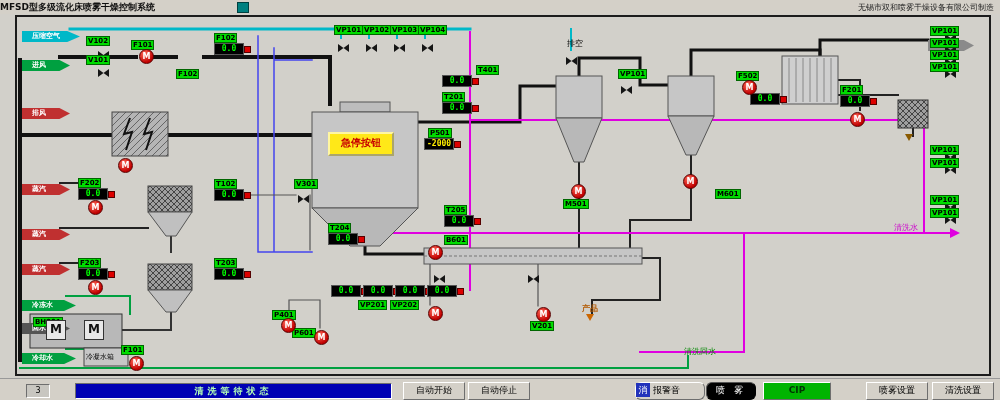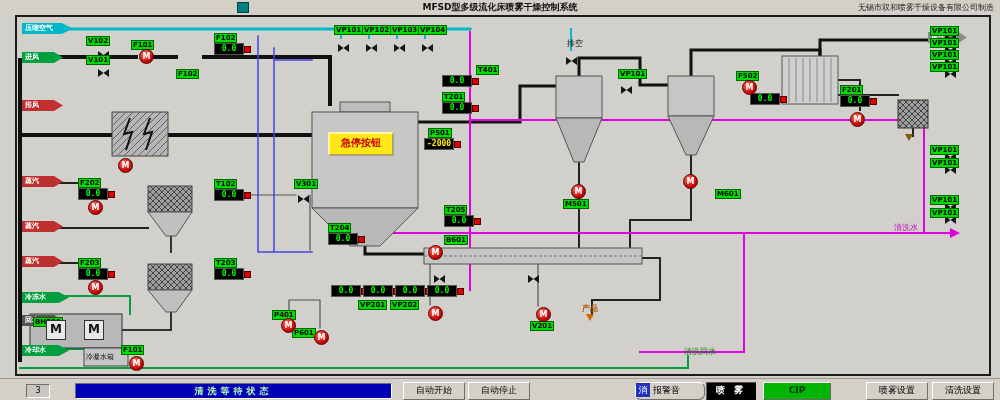--- a/index.html
+++ b/index.html
@@ -1,28 +1,28 @@
 <!DOCTYPE html>
 <html><head>
 <meta charset="utf-8">
 <style>
   html,body{margin:0;padding:0;}
   body{width:1000px;height:400px;overflow:hidden;font-family:"DejaVu Sans","Liberation Sans",sans-serif;background:#d2d0ca;}
   #stage{position:relative;width:1000px;height:400px;background:#d2d0ca;}
   
   #titlebar{position:absolute;left:0;top:0;width:1000px;height:14px;background:#d4d0c8;z-index:60;}
-  #titlebar .title{position:absolute;left:0;right:0;top:1px;text-align:center;font-size:9px;font-weight:bold;color:#111;}
+  #titlebar .title{position:absolute;left:0;right:0;top:1px;font-size:9px;font-weight:bold;color:#111;}
   #titlebar .company{position:absolute;right:6px;top:2px;font-size:8px;color:#222;}
   #titlebar .marker{position:absolute;left:237px;top:2px;width:10px;height:9px;background:#008080;border:1px solid #004040;}
   
   #frame{position:absolute;left:15px;top:15px;width:972px;height:357px;border:2px solid #1c1c1c;z-index:5;}
   #diagram{position:absolute;left:0;top:0;z-index:10;}
   #overlay{position:absolute;left:0;top:0;width:1000px;height:400px;z-index:20;}
   
-  .flag{position:absolute;height:11px;line-height:11px;color:#fff;font-size:7px;font-weight:bold;padding-left:3px;clip-path:polygon(0 0,78% 0,100% 50%,78% 100%,0 100%);z-index:22;white-space:nowrap;}
+  .flag{position:absolute;height:11px;line-height:11px;color:#fff;font-size:7px;font-weight:bold;padding-left:10px;clip-path:polygon(0 0,78% 0,100% 50%,78% 100%,0 100%);z-index:22;white-space:nowrap;margin-top:8px;}
   .tag{position:absolute;background:#00dc00;color:#000;font-size:7px;font-weight:bold;line-height:8px;padding:0 1px;border:1px solid #006600;z-index:24;white-space:nowrap;}
   .disp{position:absolute;background:#000;color:#00ff00;font-family:"DejaVu Sans Mono",monospace;font-size:8px;font-weight:bold;line-height:10px;min-width:24px;text-align:center;padding:0 2px;border:1px solid #555;z-index:24;}
   .disp.yellow{color:#ffee00;}
   .disp::after{content:"";position:absolute;right:-8px;top:2px;width:5px;height:5px;background:#dd0000;border:1px solid #550000;}
   .valve{position:absolute;width:11px;height:8px;z-index:23;}
   .pump{position:absolute;width:13px;height:13px;border-radius:50%;background:radial-gradient(circle at 35% 30%,#ff6a5a,#c00000 70%);border:1px solid #5a0000;color:#fff;font-size:8px;font-weight:bold;text-align:center;line-height:13px;z-index:25;}
   .agit{position:absolute;width:18px;height:18px;background:#e8e8e8;border:1px solid #333;color:#111;font-size:12px;font-weight:bold;text-align:center;line-height:16px;z-index:24;}
   .note{position:absolute;font-size:8px;color:#000;white-space:nowrap;z-index:24;}
   .tri{position:absolute;width:0;height:0;border-left:4px solid transparent;border-right:4px solid transparent;border-top:7px solid #cc6600;z-index:24;}
   
@@ -34,21 +34,21 @@
   
   #bottombar{position:absolute;left:0;top:378px;width:1000px;height:22px;background:#d4d0c8;border-top:1px solid #999;z-index:60;}
   .btn{position:absolute;top:3px;height:16px;background:#d4d0c8;border:1px solid;border-color:#ffffff #6e6e6e #6e6e6e #ffffff;font-size:9px;color:#000;text-align:center;line-height:15px;cursor:pointer;white-space:nowrap;}
   #counter{position:absolute;left:26px;top:5px;width:22px;height:12px;border:1px solid;border-color:#6e6e6e #ffffff #ffffff #6e6e6e;font-size:8px;text-align:center;line-height:12px;background:#c8c6c0;}
   #statusbar{position:absolute;left:75px;top:4px;width:315px;height:14px;background:#0000b4;border:1px solid;border-color:#6e6e6e #ffffff #ffffff #6e6e6e;color:#b4ffb4;font-size:9px;font-weight:bold;text-align:center;line-height:14px;letter-spacing:4px;}
   #btn-auto-start{left:403px;width:60px;}
   #btn-auto-stop{left:468px;width:60px;}
   #btn-mute{left:635px;width:68px;text-align:left;border-radius:6px;}
   #btn-mute .sq{display:inline-block;width:14px;height:14px;background:#2233bb;color:#fff;text-align:center;line-height:14px;vertical-align:top;}
   #btn-mute .lbl{display:inline-block;padding-left:3px;}
-  #btn-spray{left:706px;width:48px;background:#000;color:#fff;font-weight:bold;letter-spacing:3px;border-color:#555 #000 #000 #555;}
+  #btn-spray{left:706px;width:48px;background:#000;color:#fff;font-weight:normal;letter-spacing:3px;border-color:#555 #000 #000 #555;border-radius:6px;}
   #btn-cip{left:763px;width:66px;background:#00b400;color:#003300;font-weight:bold;}
   #btn-spray-set{left:866px;width:60px;}
   #btn-clean-set{left:932px;width:60px;}
 </style>
 </head>
 <body>
 
 <div id="stage">
 
   <div id="titlebar">

